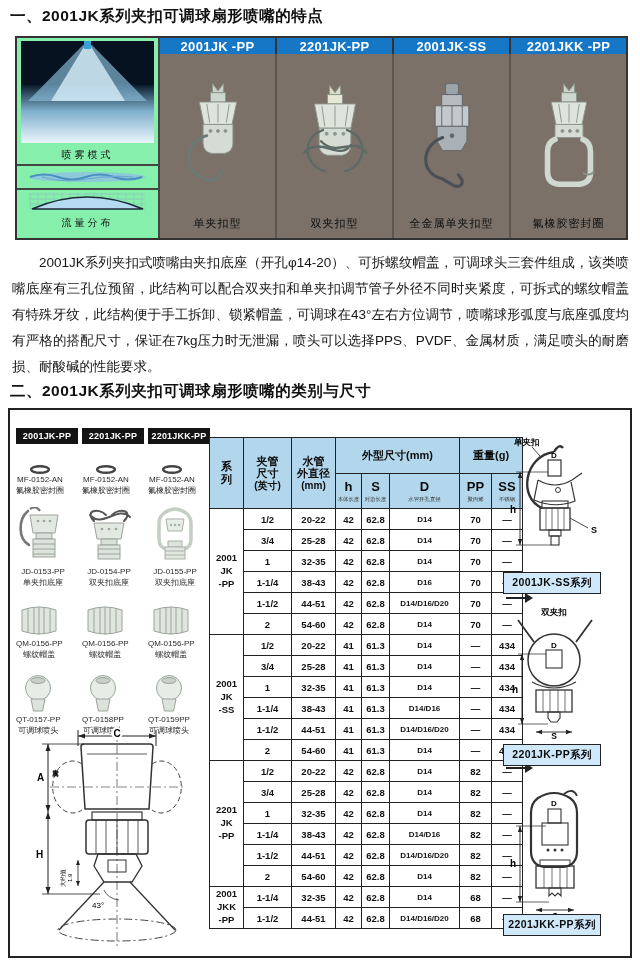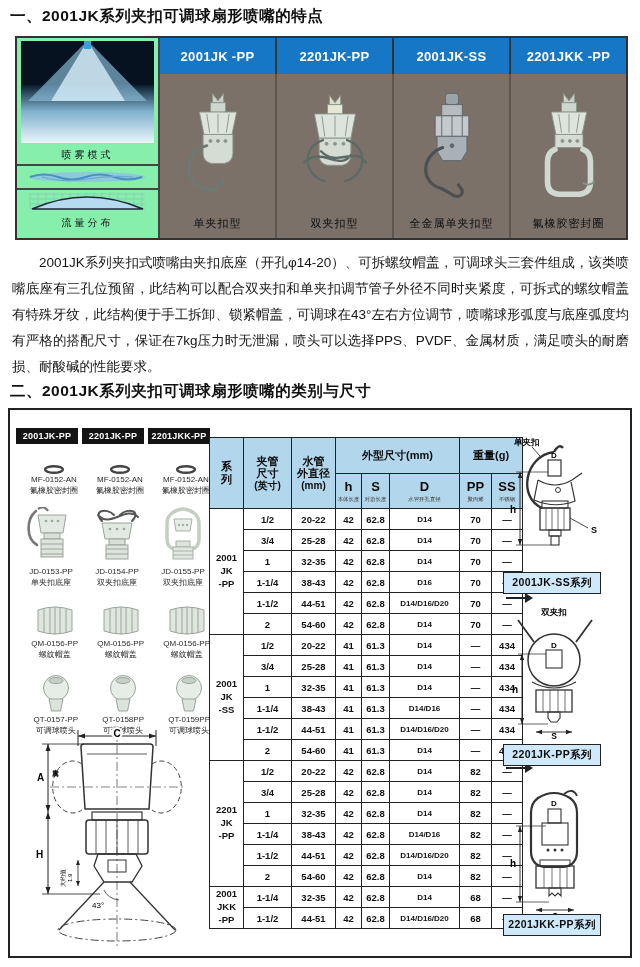--- a/index.html
+++ b/index.html
@@ -9,21 +9,21 @@
   .h2{position:absolute;left:10px;top:381px;font-size:15.5px;font-weight:bold;letter-spacing:.5px;}
 
   
   .feature{position:absolute;left:15px;top:36px;width:613px;height:204px;border:2px solid #333;
            box-sizing:border-box;display:flex;background:#fff;}
   .spray-col{width:143px;border-right:2px solid #444;display:flex;flex-direction:column;box-sizing:border-box;}
   .spray-cell{border-bottom:2px solid #444;box-sizing:border-box;text-align:center;padding:3px 4px 1px;background:#86efac;}
   .spray-cell:last-child{border-bottom:none;flex:1;}
   .spray-label{font-size:10px;letter-spacing:3px;margin-top:1px;}
   .model-area{flex:1;display:flex;flex-direction:column;}
-  .model-header-row{display:flex;height:36px;}
+  .model-header-row{display:flex;height:16px;}
   .model-header{flex:1;background:#1577c5;color:#fff;font-weight:bold;font-size:13px;
                 display:flex;align-items:center;justify-content:center;border-right:2px solid #333;letter-spacing:.3px;}
   .model-header:last-child{border-right:none;}
   .model-body-row{display:flex;flex:1;background:#7b7168;}
   .model-cell{flex:1;border-right:2px solid #5e564e;position:relative;display:flex;
               align-items:center;justify-content:center;}
   .model-cell:last-child{border-right:none;}
   .model-caption{position:absolute;bottom:7px;width:100%;text-align:center;font-size:11px;
                  color:#0d0d0d;letter-spacing:1px;}
   .nozzle-img{width:84px;height:118px;margin-bottom:16px;}
@@ -31,21 +31,21 @@
   
   .desc{position:absolute;left:12px;top:250px;width:617px;font-size:13.5px;line-height:26px;
         text-align:justify;text-indent:2em;color:#151515;}
 
   
   .bigbox{position:absolute;left:8px;top:408px;width:624px;height:550px;border:2px solid #222;
           box-sizing:border-box;background:#fff;}
 
   
   .parts{position:absolute;left:6px;top:18px;display:flex;gap:4px;}
-  .part-col{width:62px;display:flex;flex-direction:column;align-items:flex-end;}
+  .part-col{width:62px;display:flex;flex-direction:column;align-items:flex-start;}
   .part-header{background:#141414;color:#fff;font-size:9px;font-weight:bold;padding:3px 0;
                width:100%;text-align:center;letter-spacing:.2px;}
   .part-block{display:flex;flex-direction:column;align-items:center;justify-content:flex-end;}
   .pb-oring{height:52px;}.pb-base{height:92px;}.pb-cap{height:72px;}.pb-ball{height:76px;}
   .part-img{display:block;}
   .pi-oring{width:24px;height:11px;margin-bottom:3px;}
   .pi-base{width:54px;height:58px;margin-bottom:2px;}
   .pi-cap{width:40px;height:32px;margin-bottom:2px;}
   .pi-ball{width:34px;height:40px;margin-bottom:2px;}
   .part-code,.part-name{font-size:8px;line-height:1.3;color:#2a2a2a;text-align:center;white-space:nowrap;}

